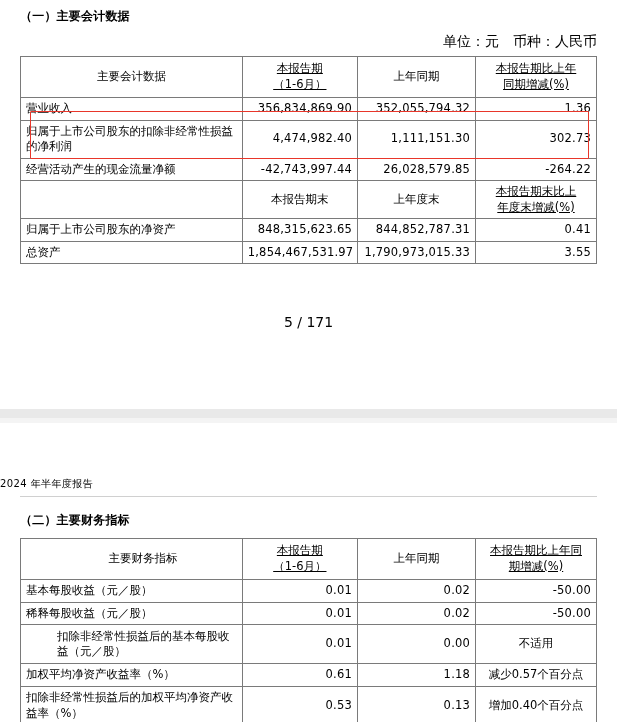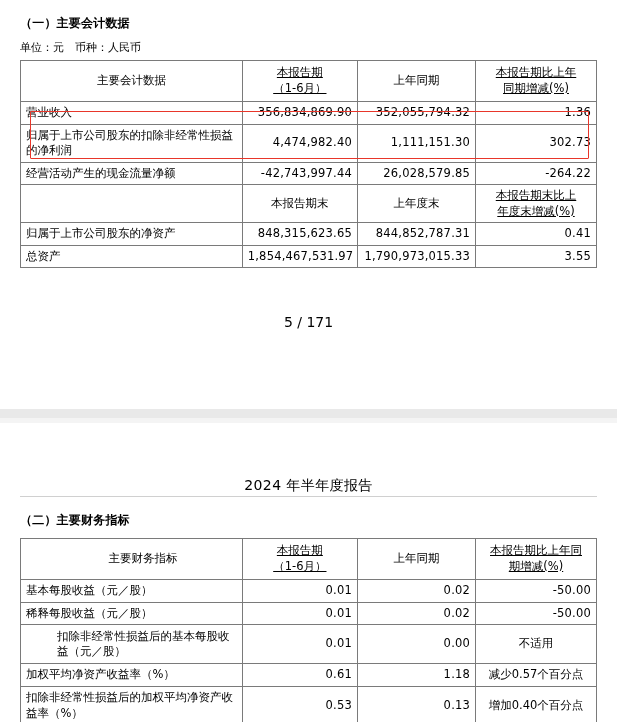--- a/index.html
+++ b/index.html
@@ -24,22 +24,22 @@
     font-size: 12.5px;
     font-weight: bold;
     letter-spacing: 0.3px;
   }
   .sub-title {
     font-size: 12px;
     font-weight: bold;
     letter-spacing: 0.2px;
   }
   .unit-line {
-    font-size: 11px;
-    text-align: left;
+    font-size: 14px;
+    text-align: right;
   }
   table.doc-table {
     border-collapse: collapse;
     width: 100%;
     table-layout: fixed;
   }
   table.doc-table td,
   table.doc-table th {
     border: 1px solid #7a7a7a;
     font-size: 11.5px;
@@ -107,22 +107,22 @@
     top: 418px;
     width: 617px;
     height: 5px;
     background: #f4f4f4;
   }
   .header-report {
     position: absolute;
     top: 477px;
     left: 0;
     width: 617px;
-    text-align: center;
-    font-size: 14px;
+    text-align: left;
+    font-size: 10px;
     letter-spacing: 0.4px;
   }
   .hr-line {
     position: absolute;
     left: 20px;
     top: 496px;
     width: 577px;
     height: 1px;
     background: #d0d0d0;
   }
@@ -135,21 +135,21 @@
   .tbl2 {
     margin-top: 9px;
   }
 </style>
 </head>
 <body>
 
 <div class="page">
 
   <div class="block1">
-    <div class="sub-title" style="margin-top:7px;">（一）主要会计数据</div>
+    <div class="sub-title" style="">（一）主要会计数据</div>
     <div class="unit-line" style="margin-top:8px;">单位：元　币种：人民币</div>
 
     <table class="doc-table" style="margin-top:5px;">
       <colgroup>
         <col style="width:38.5%">
         <col style="width:20%">
         <col style="width:20.5%">
         <col style="width:21%">
       </colgroup>
       <tbody>

